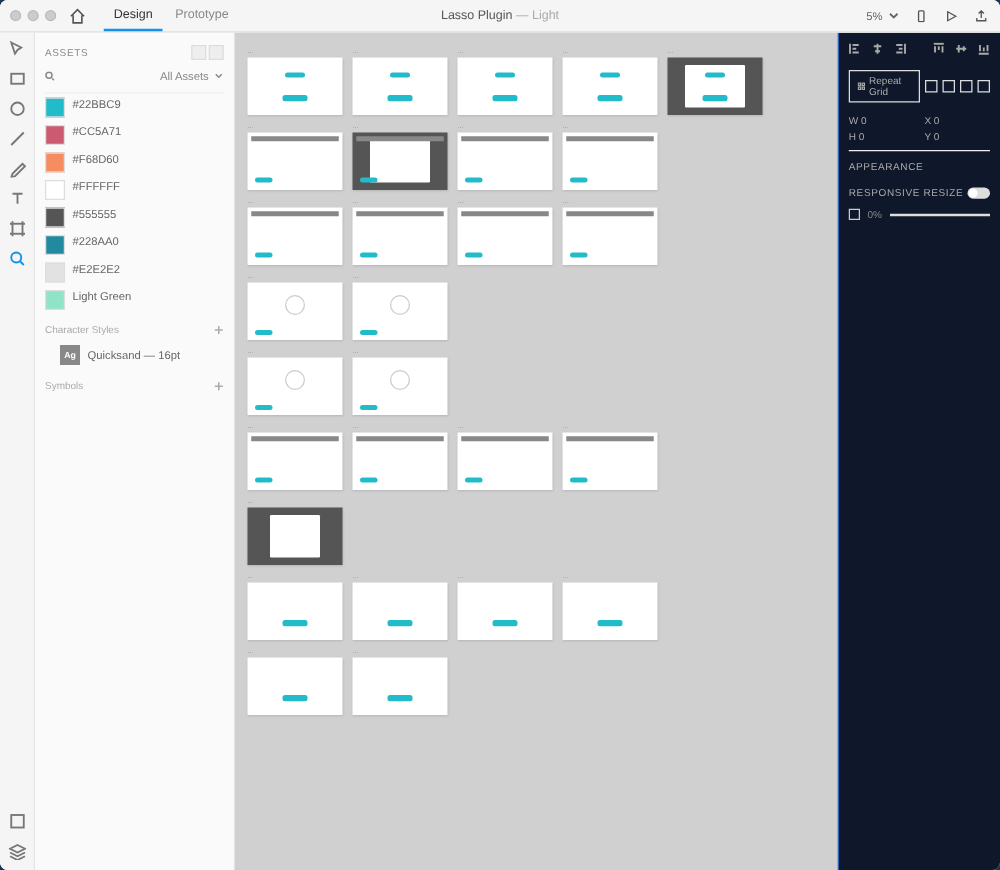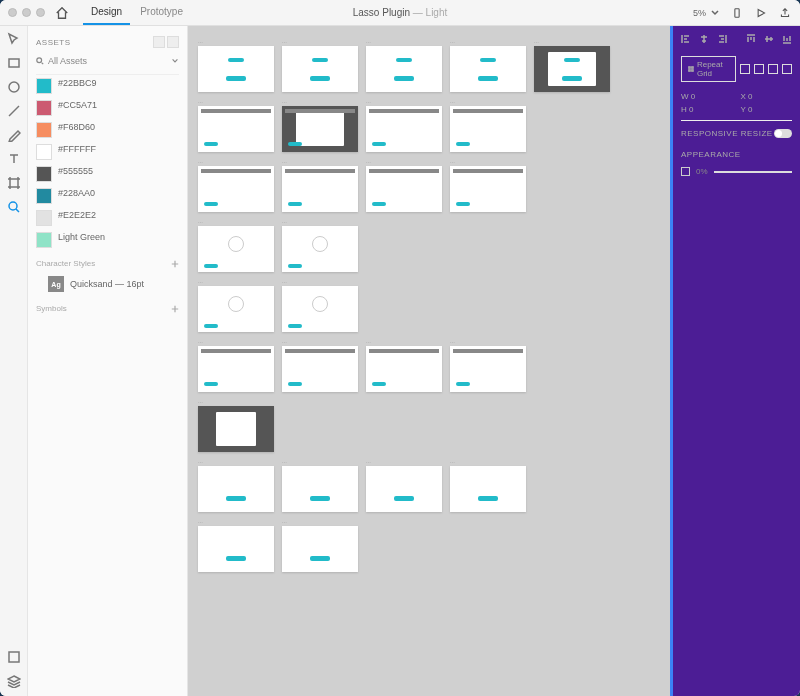--- a/index.html
+++ b/index.html
@@ -28,41 +28,41 @@
 .tool.active { color:#1492E6; }
 .tool-bottom { position:absolute; bottom:8px; display:flex; flex-direction:column; gap:10px; align-items:center; }
 
 
 .panel-left { width:160px; background:#FAFAFA; border-right:1px solid #E5E5E5; padding:6px 8px; overflow-y:auto; font-size:9px; color:#666; }
 .panel-header { display:flex; justify-content:space-between; align-items:center; font-size:8px; letter-spacing:0.5px; color:#888; padding:4px 0; }
 .view-btns { display:flex; gap:2px; }
 .view-btn { width:12px; height:12px; background:#eee; border:1px solid #ddd; }
 .search-row { display:flex; align-items:center; gap:4px; padding:4px 0 8px; border-bottom:1px solid #eee; color:#888; }
 .search-row svg { width:8px; height:8px; flex-shrink:0; }
-.search-row span { flex:1; }
+.search-row span { flex:1;text-align:right; }
 .section-head { display:flex; justify-content:space-between; align-items:center; font-size:8px; color:#aaa; padding:8px 0 4px; }
 .section-head svg { width:8px; height:8px; }
 .swatch-row { display:flex; align-items:flex-start; gap:6px; padding:3px 0; }
 .swatch { width:16px; height:16px; border:1px solid #ddd; flex-shrink:0; }
 .char-style { display:flex; align-items:center; gap:6px; padding:4px 12px; }
 .char-icon { width:16px; height:16px; background:#888; color:#fff; font-size:7px; font-weight:bold; display:flex; align-items:center; justify-content:center; }
 
 
 .canvas { flex:1; background:#D0D0D0; position:relative; overflow:auto; padding:20px 10px; }
 .artboard-grid { display:flex; flex-direction:column; gap:14px; }
 .row { display:flex; gap:8px; }
 .artboard { width:76px; height:46px; background:#fff; position:relative; box-shadow:0 1px 2px rgba(0,0,0,0.15); }
 .artboard .ab-label { position:absolute; top:-7px; left:0; font-size:5px; color:#888; white-space:nowrap; }
 .ab-teal-btn { position:absolute; background:#22BBC9; border-radius:2px; }
 .ab-bar { position:absolute; background:#777; }
 .dark-ab { background:#555; }
 .app-win { position:absolute; background:#fff; border-radius:1px; }
 
 
-.panel-right { width:130px; background:#4c1d95; border-left:3px solid #3b82f6; padding:6px 8px; font-size:8px; color:#888; }
+.panel-right { width:130px; background:#0f172a; border-left:1px solid #3b82f6; padding:6px 8px; font-size:8px; color:#888; }
 .align-row { display:flex; justify-content:space-between; padding:2px 0 8px; }
 .align-row .aicon { width:10px; height:10px; color:#aaa; }
 .prop-row { display:flex; align-items:center; gap:4px; padding:4px 0; }
 .repeat-btn { border:1px solid #ddd; padding:3px 6px; font-size:8px; color:#aaa; flex:1; display:flex; align-items:center; gap:3px; }
 .bool-icons { display:flex; gap:4px; }
 .bool-icons span { width:10px; height:10px; border:1px solid #ddd; }
 .coord-grid { display:grid; grid-template-columns:1fr 1fr; gap:4px 8px; padding:6px 0; font-size:8px; color:#aaa; border-bottom:1px solid #eee; }
 .coord { display:flex; gap:4px; align-items:center; }
 .sect { padding:8px 0 4px; font-size:8px; letter-spacing:0.5px; color:#aaa; display:flex; justify-content:space-between; align-items:center; }
 .toggle { width:18px; height:9px; background:#ddd; border-radius:5px; position:relative; }
@@ -457,25 +457,25 @@
             <span>X 0</span>
           </div>
         <div class="coord">
             <span>H 0</span>
           </div>
         <div class="coord">
             <span>Y 0</span>
           </div>
       </div>
       <div class="sect">
+        <span>APPEARANCE</span>
+      </div>
+      <div class="sect">
         <span>RESPONSIVE RESIZE</span>
         <div class="toggle"></div>
-      </div>
-      <div class="sect">
-        <span>APPEARANCE</span>
       </div>
       <div class="opacity-row">
         <div class="checkbox"></div>
         <span>0%</span>
         <div class="slider"></div>
       </div>
     </div>
   </div>
 </div>
 

